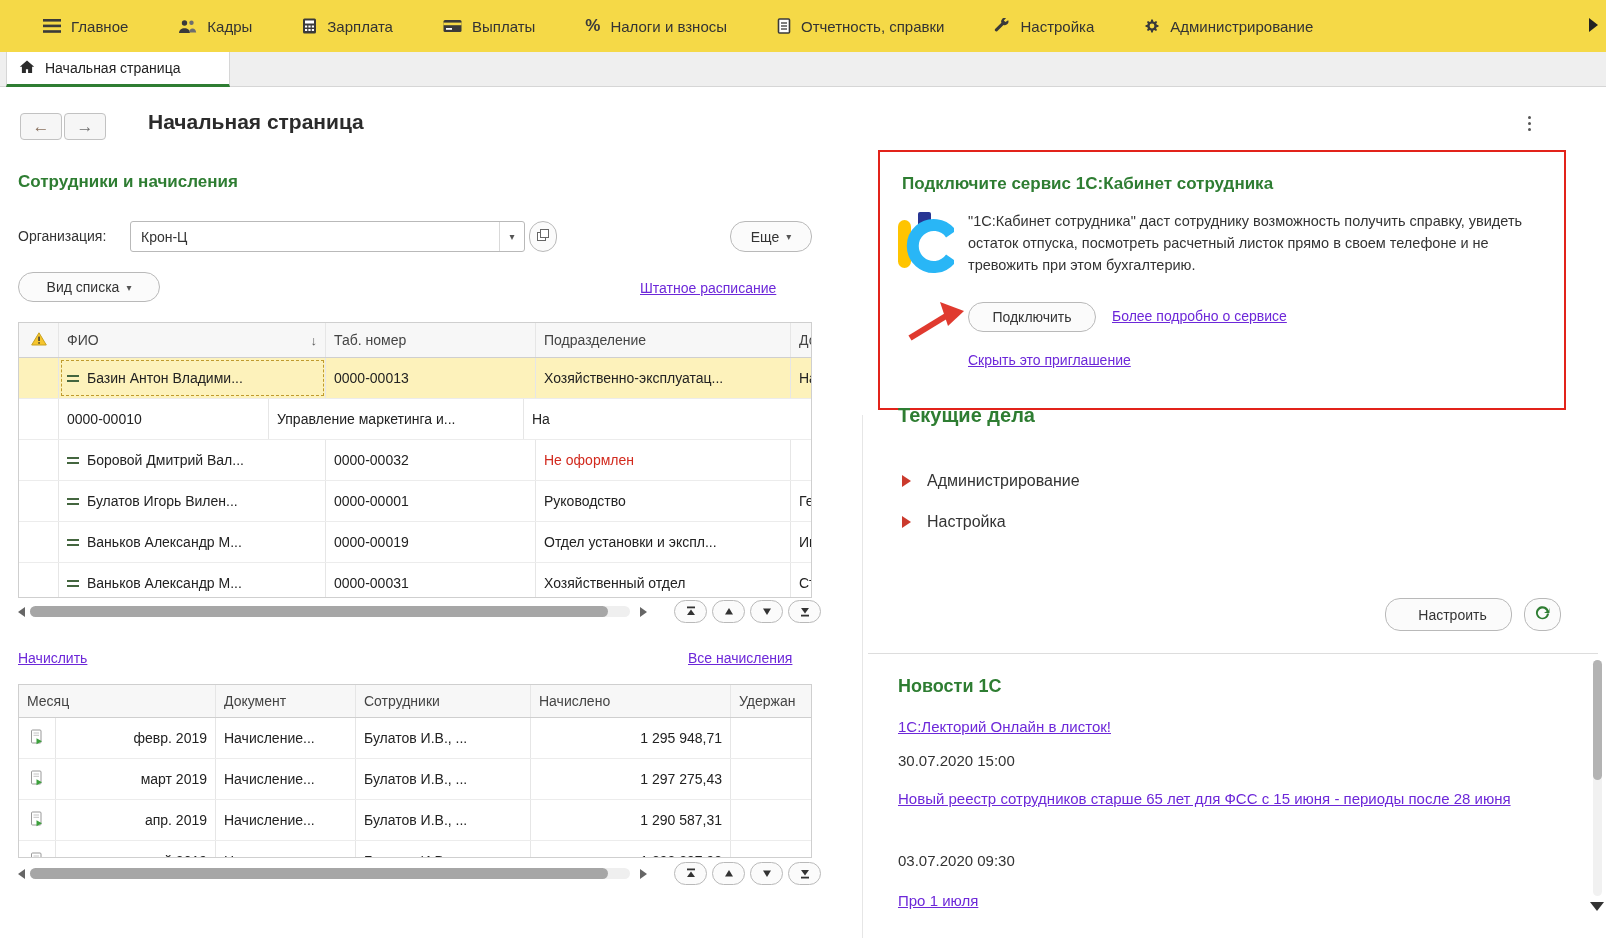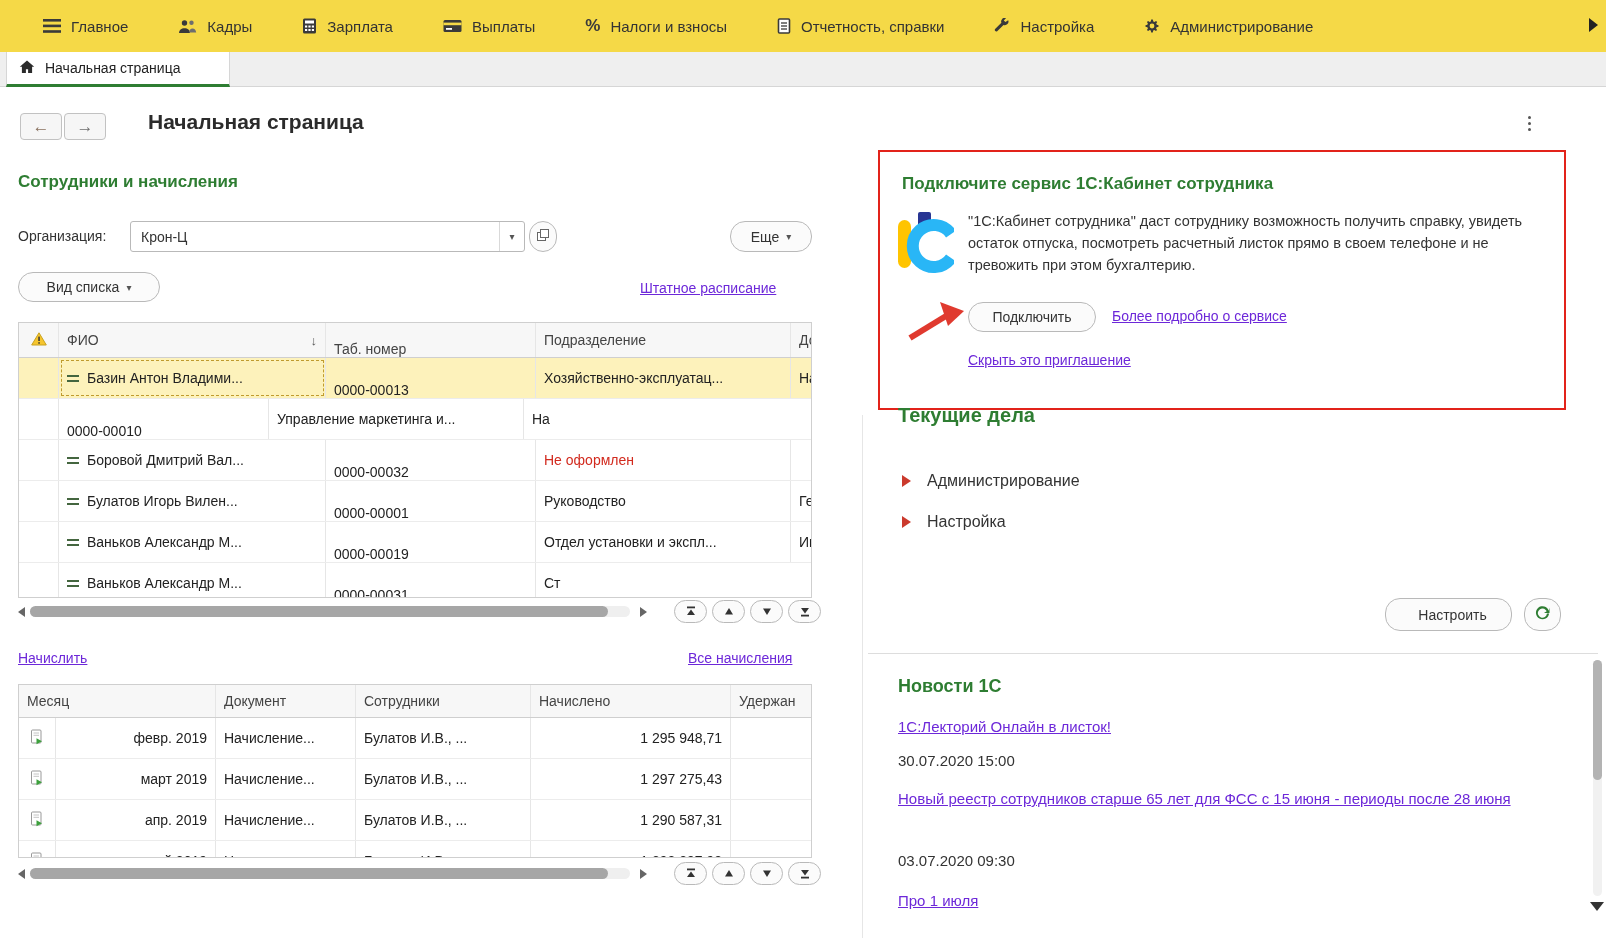--- a/index.html
+++ b/index.html
@@ -53,21 +53,21 @@
   #btn-viewlist{position:absolute;left:18px;top:272px;width:142px;height:30px;}
   #lnk-staffing{position:absolute;left:640px;top:280px;}
 
   .tbl{position:absolute;left:18px;width:794px;background:#fff;border:1px solid #cfcfcf;box-sizing:border-box;overflow:hidden;}
   #tbl-emp{top:322px;height:276px;}
   .hrow{display:flex;height:34px;border-bottom:1px solid #cfcfcf;background:#f7f7f7;}
   .row{display:flex;height:40px;border-bottom:1px solid #ececec;background:#fff;cursor:pointer;}
   .cell{box-sizing:border-box;padding:0 8px;display:flex;align-items:center;gap:8px;
         border-right:1px solid #e6e6e6;font-size:14px;color:#222;overflow:hidden;white-space:nowrap;}
   .hrow .cell{color:#444;}
-  .w0{width:40px;justify-content:center;}.w1{width:267px;}.w2{width:210px;align-items:flex-end;}.w3{width:255px;}.w4{flex:1;border-right:none;}
+  .w0{width:40px;justify-content:center;}.w1{width:267px;}.w2{width:210px;}.w3{width:255px;}.w4{flex:1;border-right:none;}
   .row-sel{background:#fdf2bb;}
   .cell-sel{outline:1px dashed #bf9b2e;outline-offset:-3px;}
   .red-text{color:#d22a1e;}
   .emp-ico{display:inline-block;width:12px;height:2px;background:#44663f;box-shadow:0 5px 0 #44663f;margin-top:-5px;flex:none;}
   .sort{color:#555;font-size:13px;margin-left:6px;}
 
   
   .hscroll{position:absolute;height:11px;background:#efefef;border-radius:6px;}
   .hthumb{position:absolute;top:0;height:11px;background:#a6a6a6;border-radius:6px;cursor:pointer;}
   .tri{width:0;height:0;position:absolute;cursor:pointer;}
@@ -370,20 +370,23 @@
     </div>
     <div class="row">
       <div class="cell w0"></div>
       <div class="cell w1">
           <span class="emp-ico"></span>
           <span>Ваньков Александр М...</span>
         </div>
       <div class="cell w2">
           <span>0000-00031</span>
         </div>
+      <div class="cell w3">
+          <span>Хозяйственный отдел</span>
+        </div>
       <div class="cell w4">
           <span>Ст</span>
         </div>
     </div>
   </div>
 
   <div class="tri tri-l" style="left:18px;top:607px;"></div>
   <div class="hscroll" id="scroll1">
       <div class="hthumb" id="scroll1-thumb"></div>
     </div>

